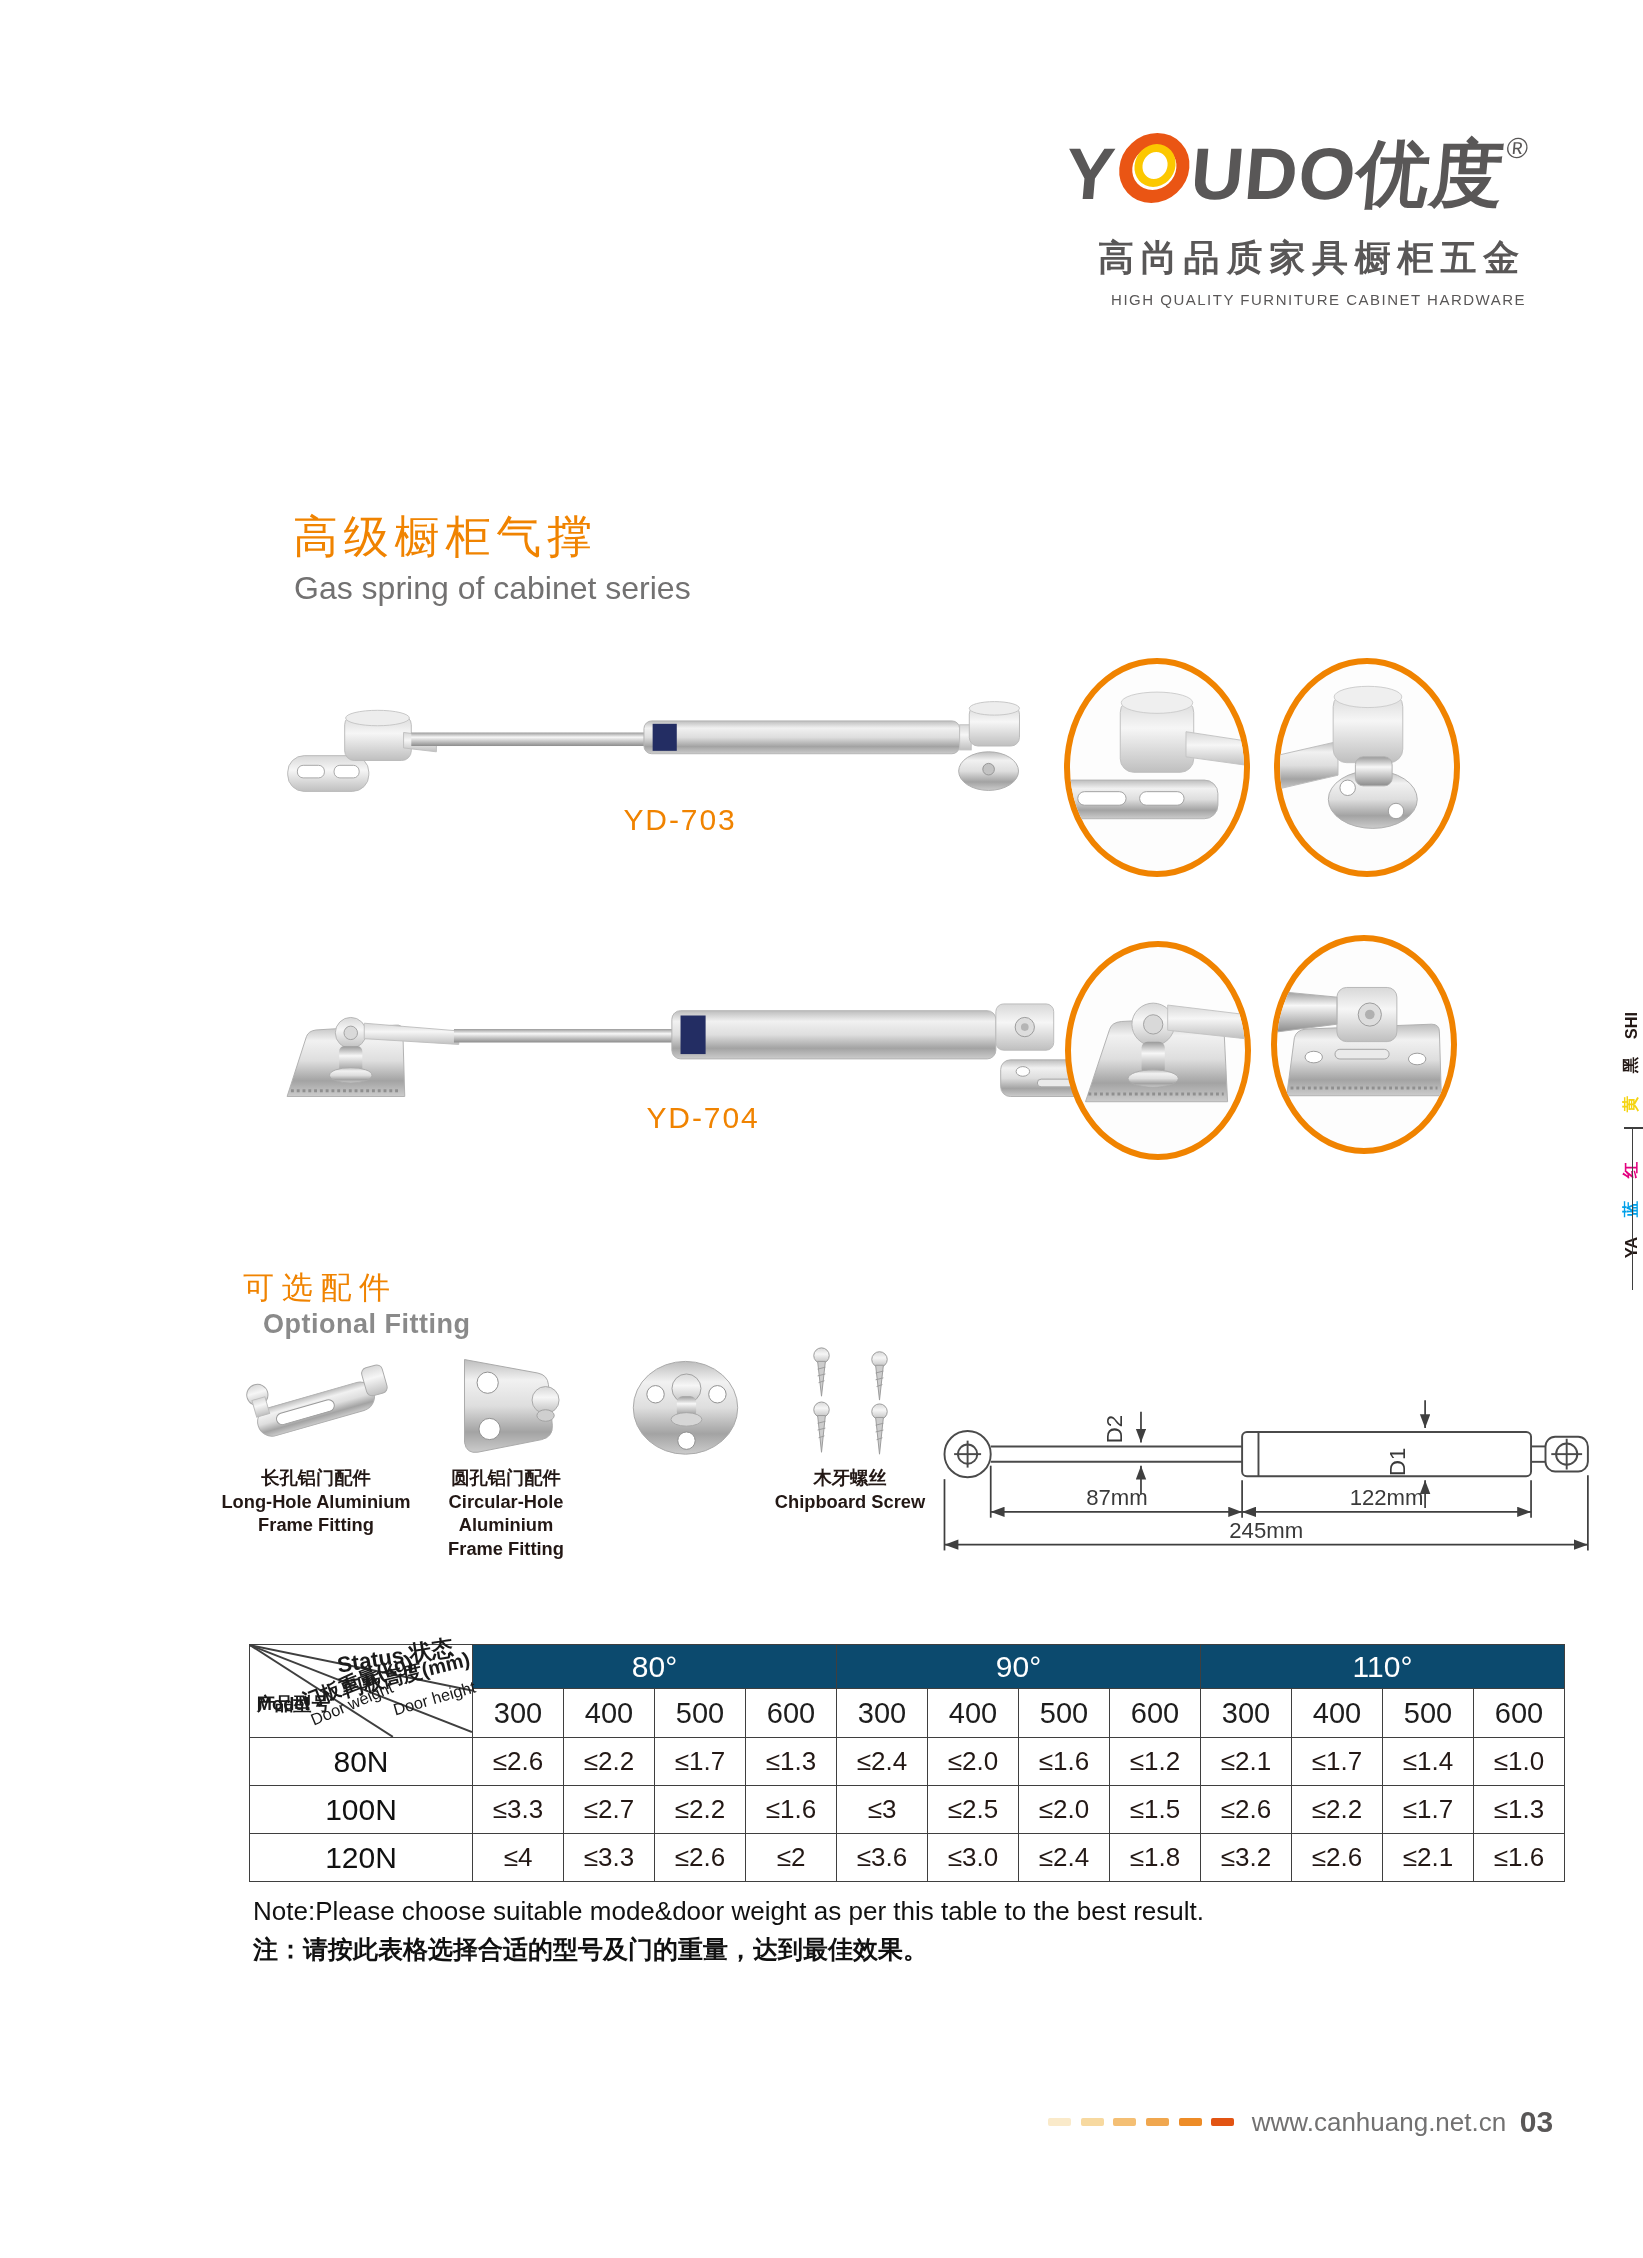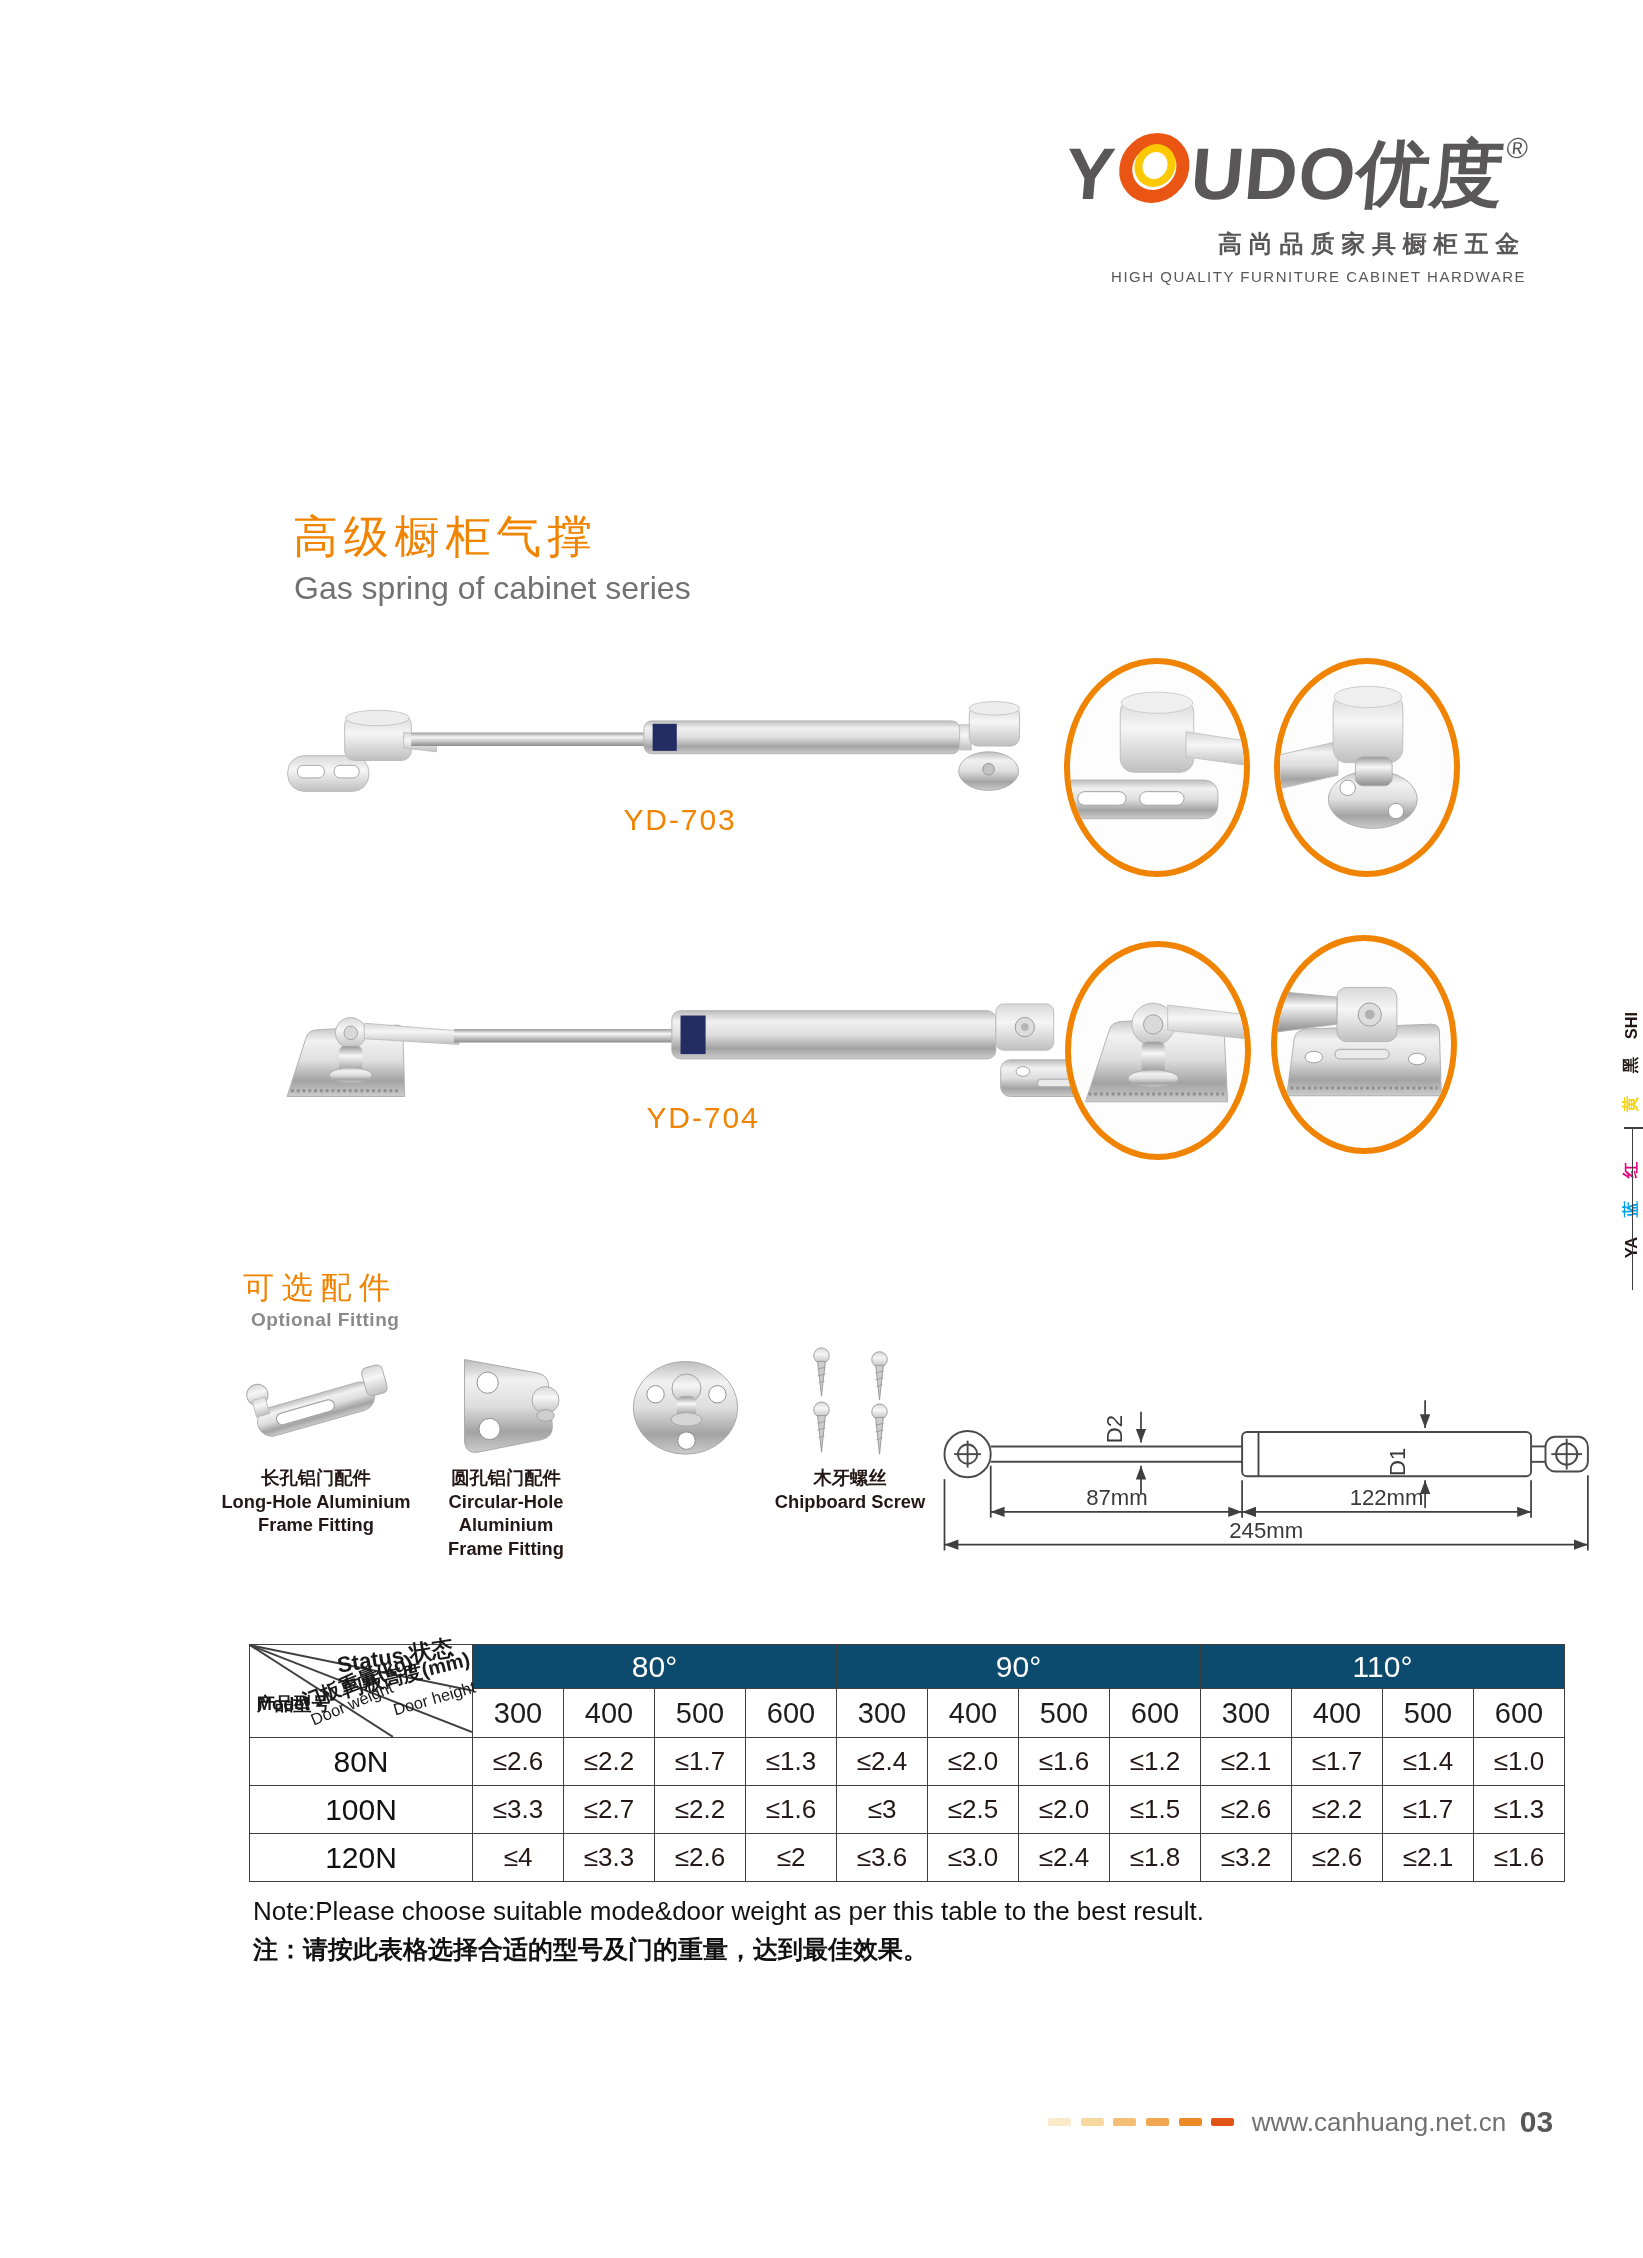--- a/index.html
+++ b/index.html
@@ -6,37 +6,37 @@
   .page{position:relative;width:1643px;height:2258px;background:#ffffff;overflow:hidden;
         font-family:"Liberation Sans",sans-serif;color:#231815;}
   .abs{position:absolute;}
 
   
   .logo-block{position:absolute;left:985px;top:133px;width:541px;text-align:right;color:#595757;}
   .logo-line{font-size:73px;font-weight:700;letter-spacing:1px;transform:skewX(-5deg);white-space:nowrap;line-height:1;}
   .ring-o{display:inline-block;position:relative;width:44px;height:44px;border:13.5px solid #EA5514;border-radius:50%;vertical-align:-3.9px;margin:0 2.9px;}
   .ring-o .inner{position:absolute;left:2.9px;top:-1.9px;width:25px;height:27px;border:8.7px solid #FCC800;border-radius:50%;background:#fff;}
   .logo-reg{font-size:29px;font-weight:400;vertical-align:41px;letter-spacing:0;}
-  .logo-sub{margin-top:18px;font-size:24px;font-weight:700;letter-spacing:6.8px;white-space:nowrap;}
+  .logo-sub{margin-top:24px;font-size:36px;font-weight:700;letter-spacing:6.8px;white-space:nowrap;}
   .logo-tag{margin-top:7.7px;font-size:15px;font-weight:400;letter-spacing:1.5px;color:#595757;white-space:nowrap;}
 
   
   .sec-title-cn{position:absolute;left:293px;top:507px;font-size:45px;letter-spacing:5.8px;color:#F08300;font-weight:500;}
   .sec-title-en{position:absolute;left:294px;top:570px;font-size:32px;color:#727171;font-weight:400;}
 
   
   .prod-label{position:absolute;width:212px;text-align:center;font-size:30px;letter-spacing:1.9px;color:#F08300;font-weight:500;}
 
   
   .detail-circle{position:absolute;width:174px;height:207px;border:6.8px solid #F08300;border-radius:50%;
                  background:#fdfdfd;overflow:hidden;}
 
   
   .opt-title-cn{position:absolute;left:243px;top:1267px;font-size:31px;letter-spacing:7.7px;color:#F08300;font-weight:500;}
-  .opt-title-en{position:absolute;left:251px;top:1309px;font-size:19px;font-weight:700;color:#8a8a8a;letter-spacing:0.5px;}
+  .opt-title-en{position:absolute;left:263px;top:1309px;font-size:27px;font-weight:700;color:#8a8a8a;letter-spacing:0.5px;}
   .fit-item{position:absolute;width:212px;text-align:center;}
   .fit-img{height:116px;display:flex;align-items:center;justify-content:center;}
   .fit-label{margin-top:5.8px;font-size:18.3px;font-weight:700;line-height:1.3;color:#231815;}
 
   
   .spec{position:absolute;left:249px;top:1644px;border-collapse:collapse;table-layout:fixed;}
   .spec td,.spec th{border:1.9px solid #3f3f3f;padding:0;text-align:center;vertical-align:middle;}
   .spec .ang{background:#0c4a6e;color:#fff;font-size:30px;font-weight:500;height:43px;}
   .spec .hgt{font-size:29px;font-weight:400;height:48px;color:#1d1d1d;}
   .spec .mdl{font-size:30px;font-weight:500;height:47px;color:#111;}

